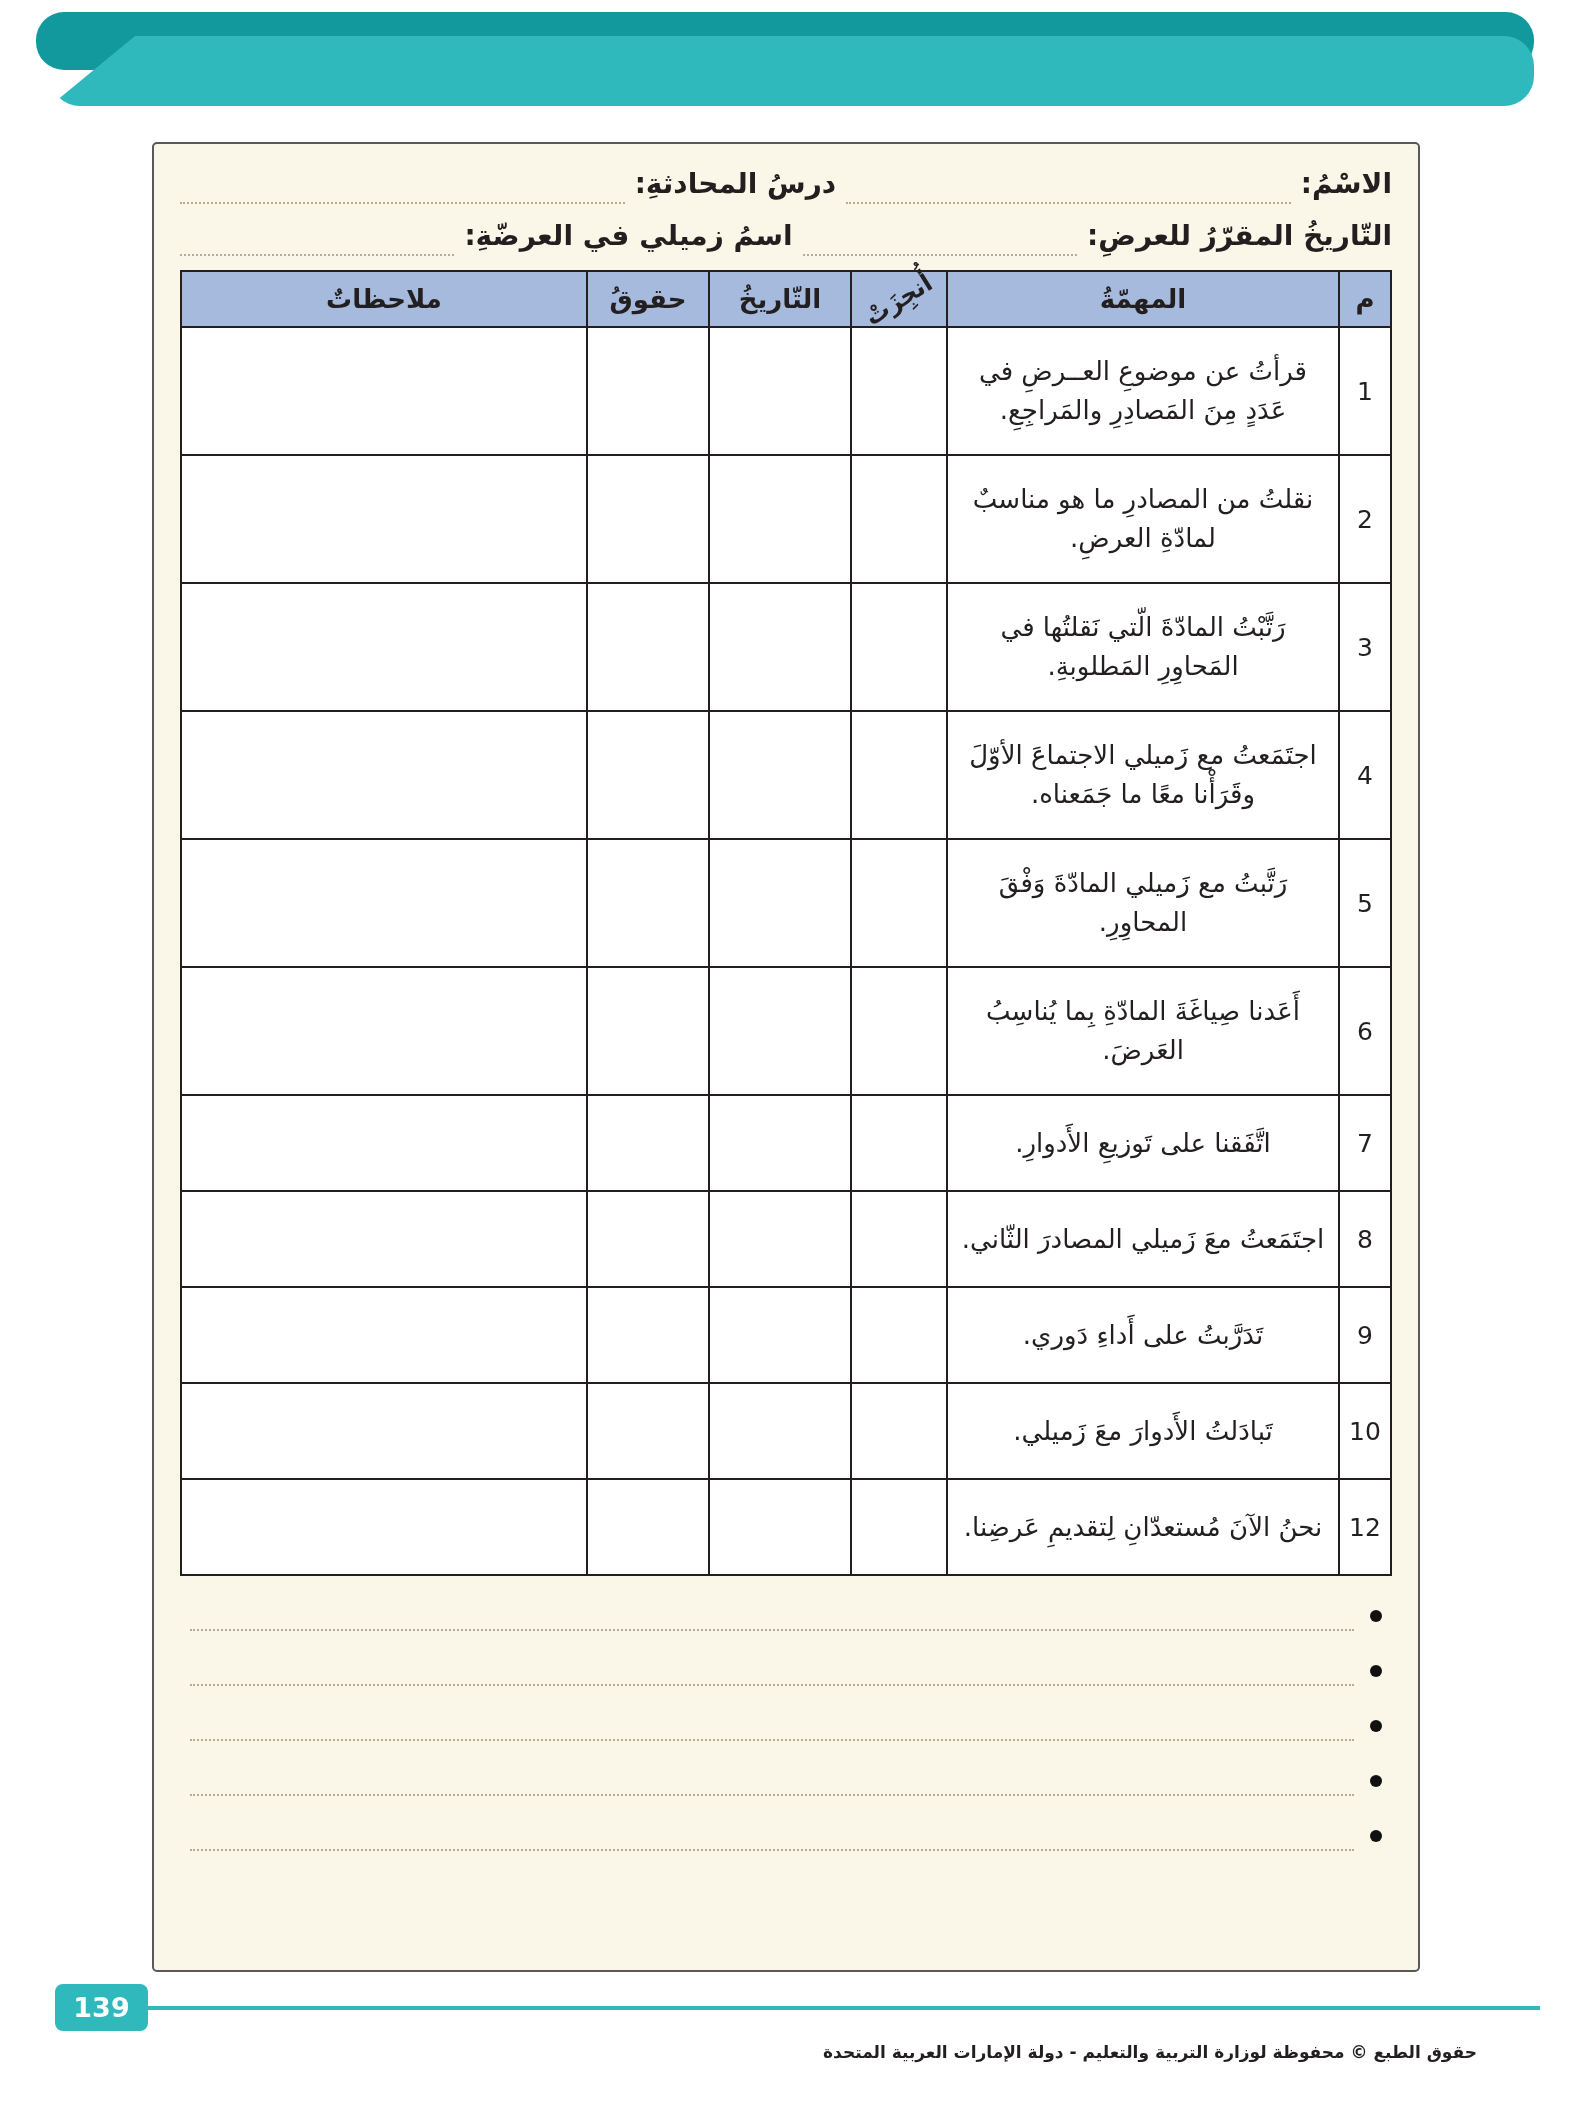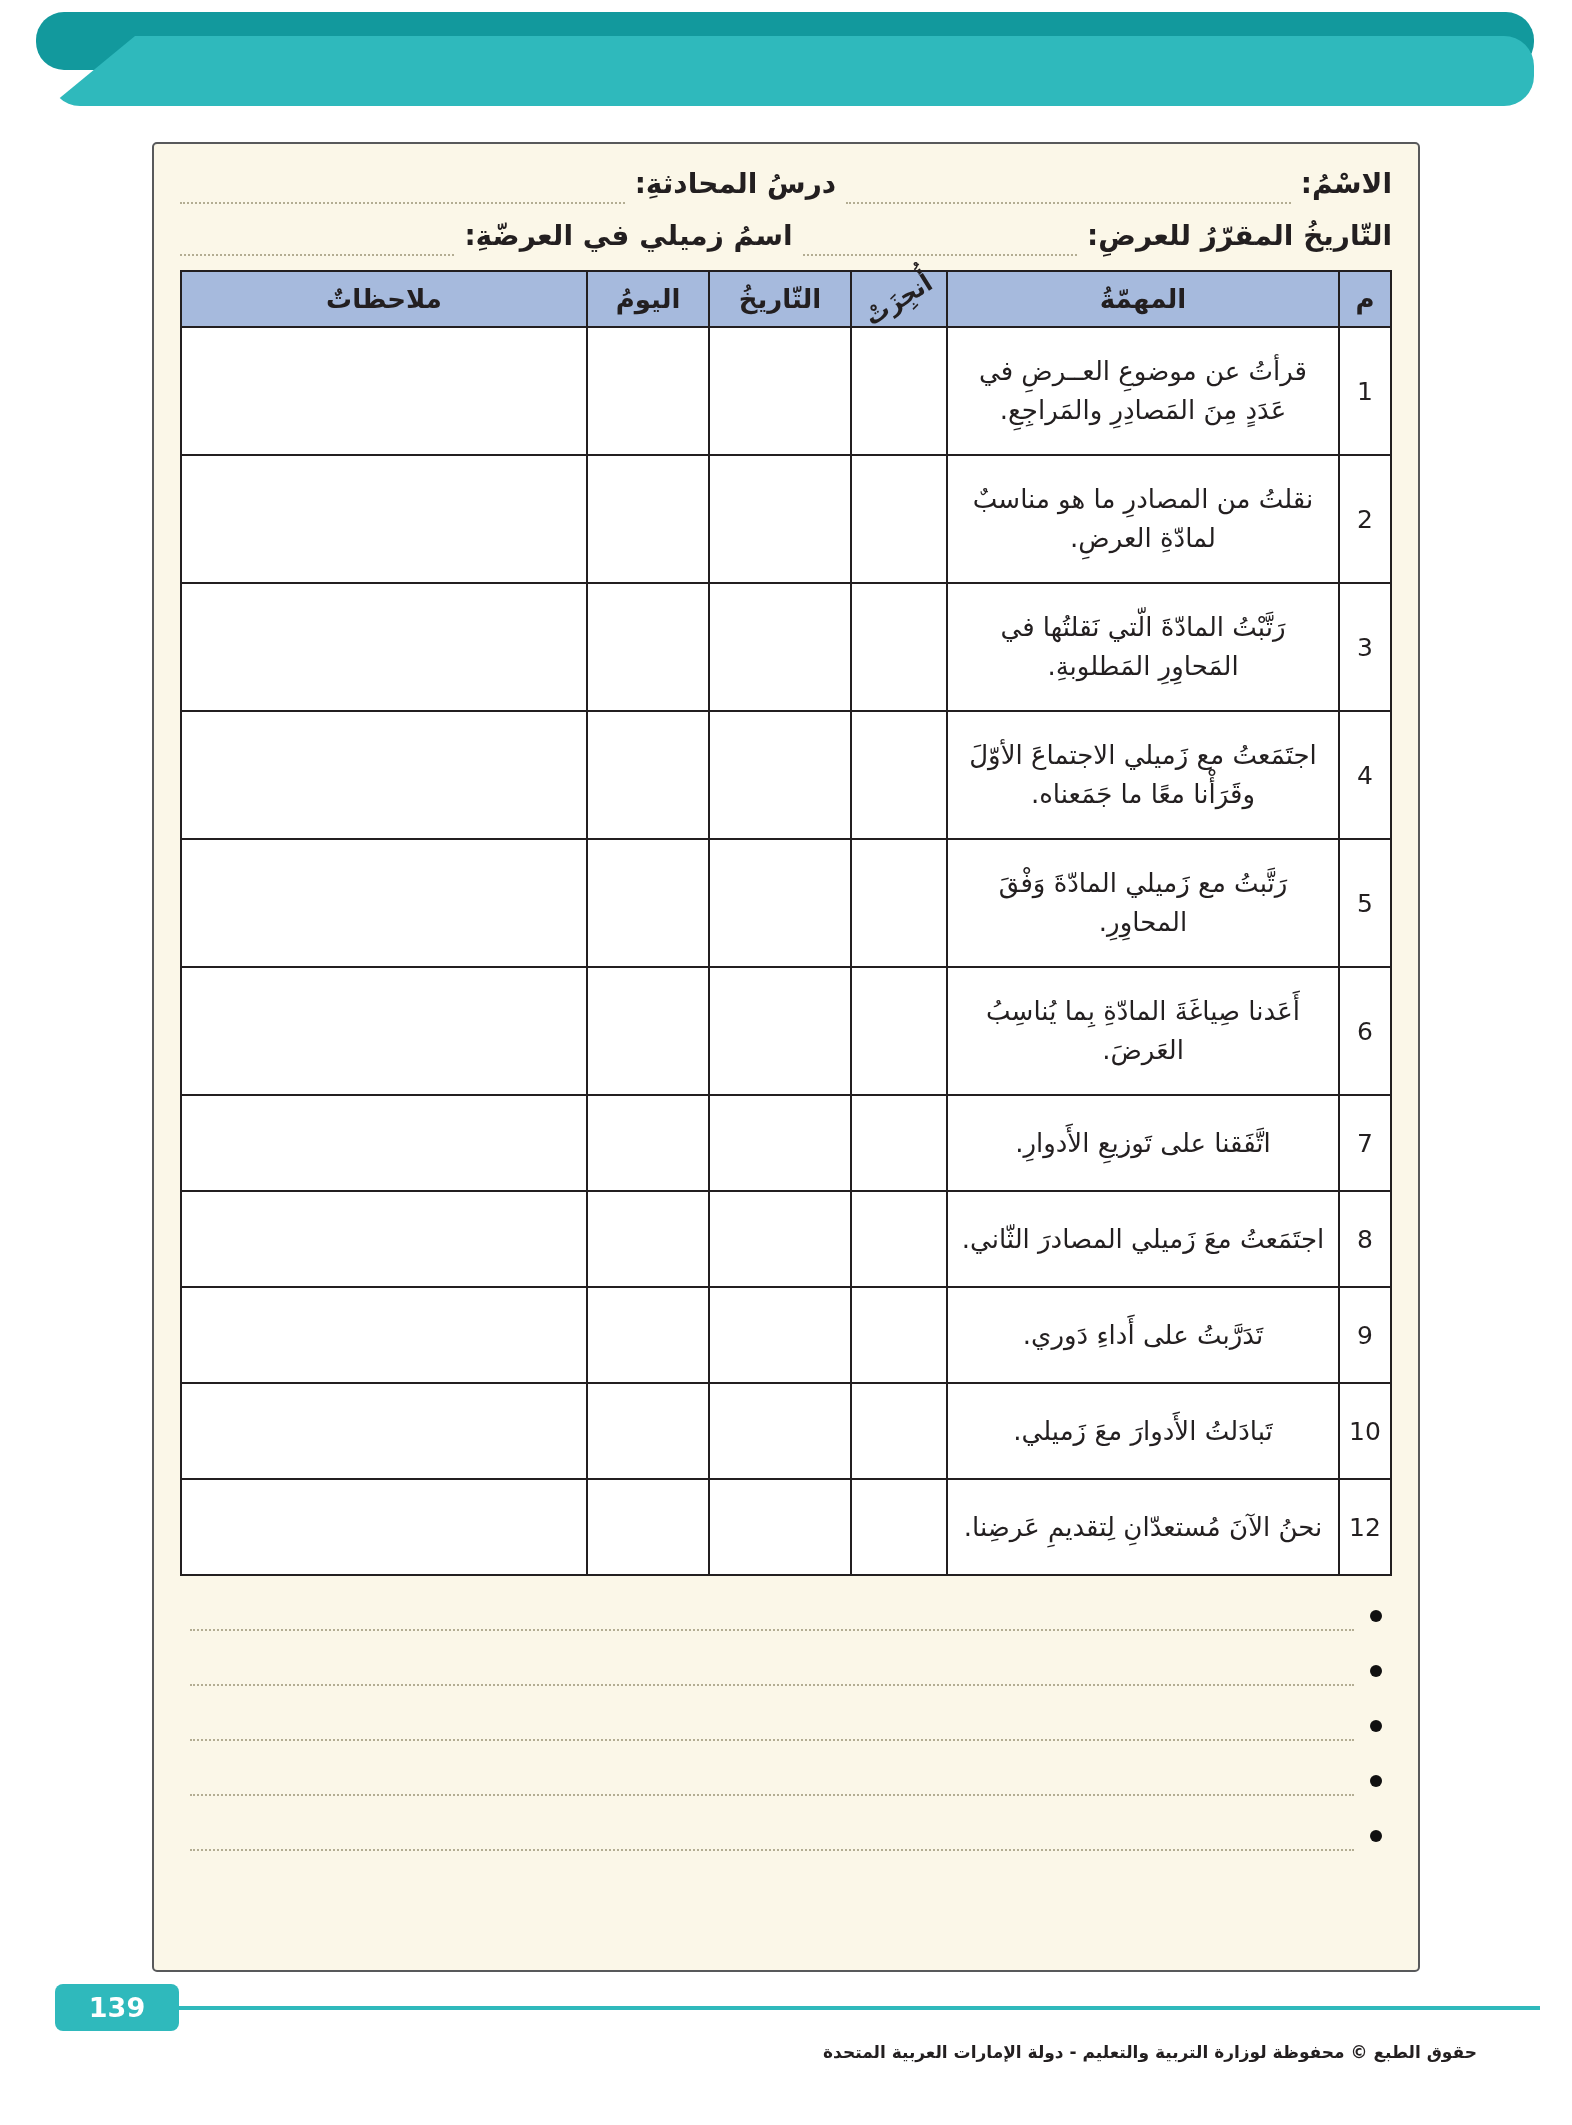--- a/index.html
+++ b/index.html
@@ -60,21 +60,21 @@
     color:var(--red);font-weight:bold;font-size:28px;
     margin:20px 8px 6px;text-align:right;
   }
   .bullet-row{display:flex;align-items:flex-end;gap:16px;height:55px;padding:0 10px;}
   .bullet-dot{width:12px;height:12px;border-radius:50%;background:#111;margin-bottom:9px;flex:0 0 auto;}
   .bullet-line{flex:1;border-bottom:2px dotted var(--dot);height:100%;}
 
   
   .footer-line{position:absolute;left:64px;top:2006px;width:1476px;height:4px;background:var(--teal);}
   .page-badge{
-    position:absolute;left:55px;top:1984px;width:124px;height:47px;
+    position:absolute;left:55px;top:1984px;width:93px;height:47px;
     background:var(--teal);color:#ffffff;font-size:27px;font-weight:bold;
     display:flex;align-items:center;justify-content:center;border-radius:8px;
   }
   .footer-text{
     position:absolute;right:95px;top:2042px;direction:rtl;
     font-size:17px;font-weight:bold;color:var(--ink);
   }
 </style>
 </head>
 <body>
@@ -112,21 +112,21 @@
         <col>
       </colgroup>
       <thead>
         <tr>
           <th>م</th>
           <th>المهمّةُ</th>
           <th class="done-h">
             <span class="rot">أُنجِزَتْ</span>
           </th>
           <th>التّاريخُ</th>
-          <th>اليومُ</th>
+          <th>حقوقُ</th>
           <th>ملاحظاتٌ</th>
         </tr>
       </thead>
       <tbody>
           <tr>
     <td class="num-cell">1</td>
     <td class="task-cell">قرأتُ عن موضوعِ العــرضِ في عَدَدٍ مِنَ المَصادِرِ والمَراجِعِ.</td>
     <td class="empty-cell"></td>
     <td class="empty-cell"></td>
     <td class="empty-cell"></td>

